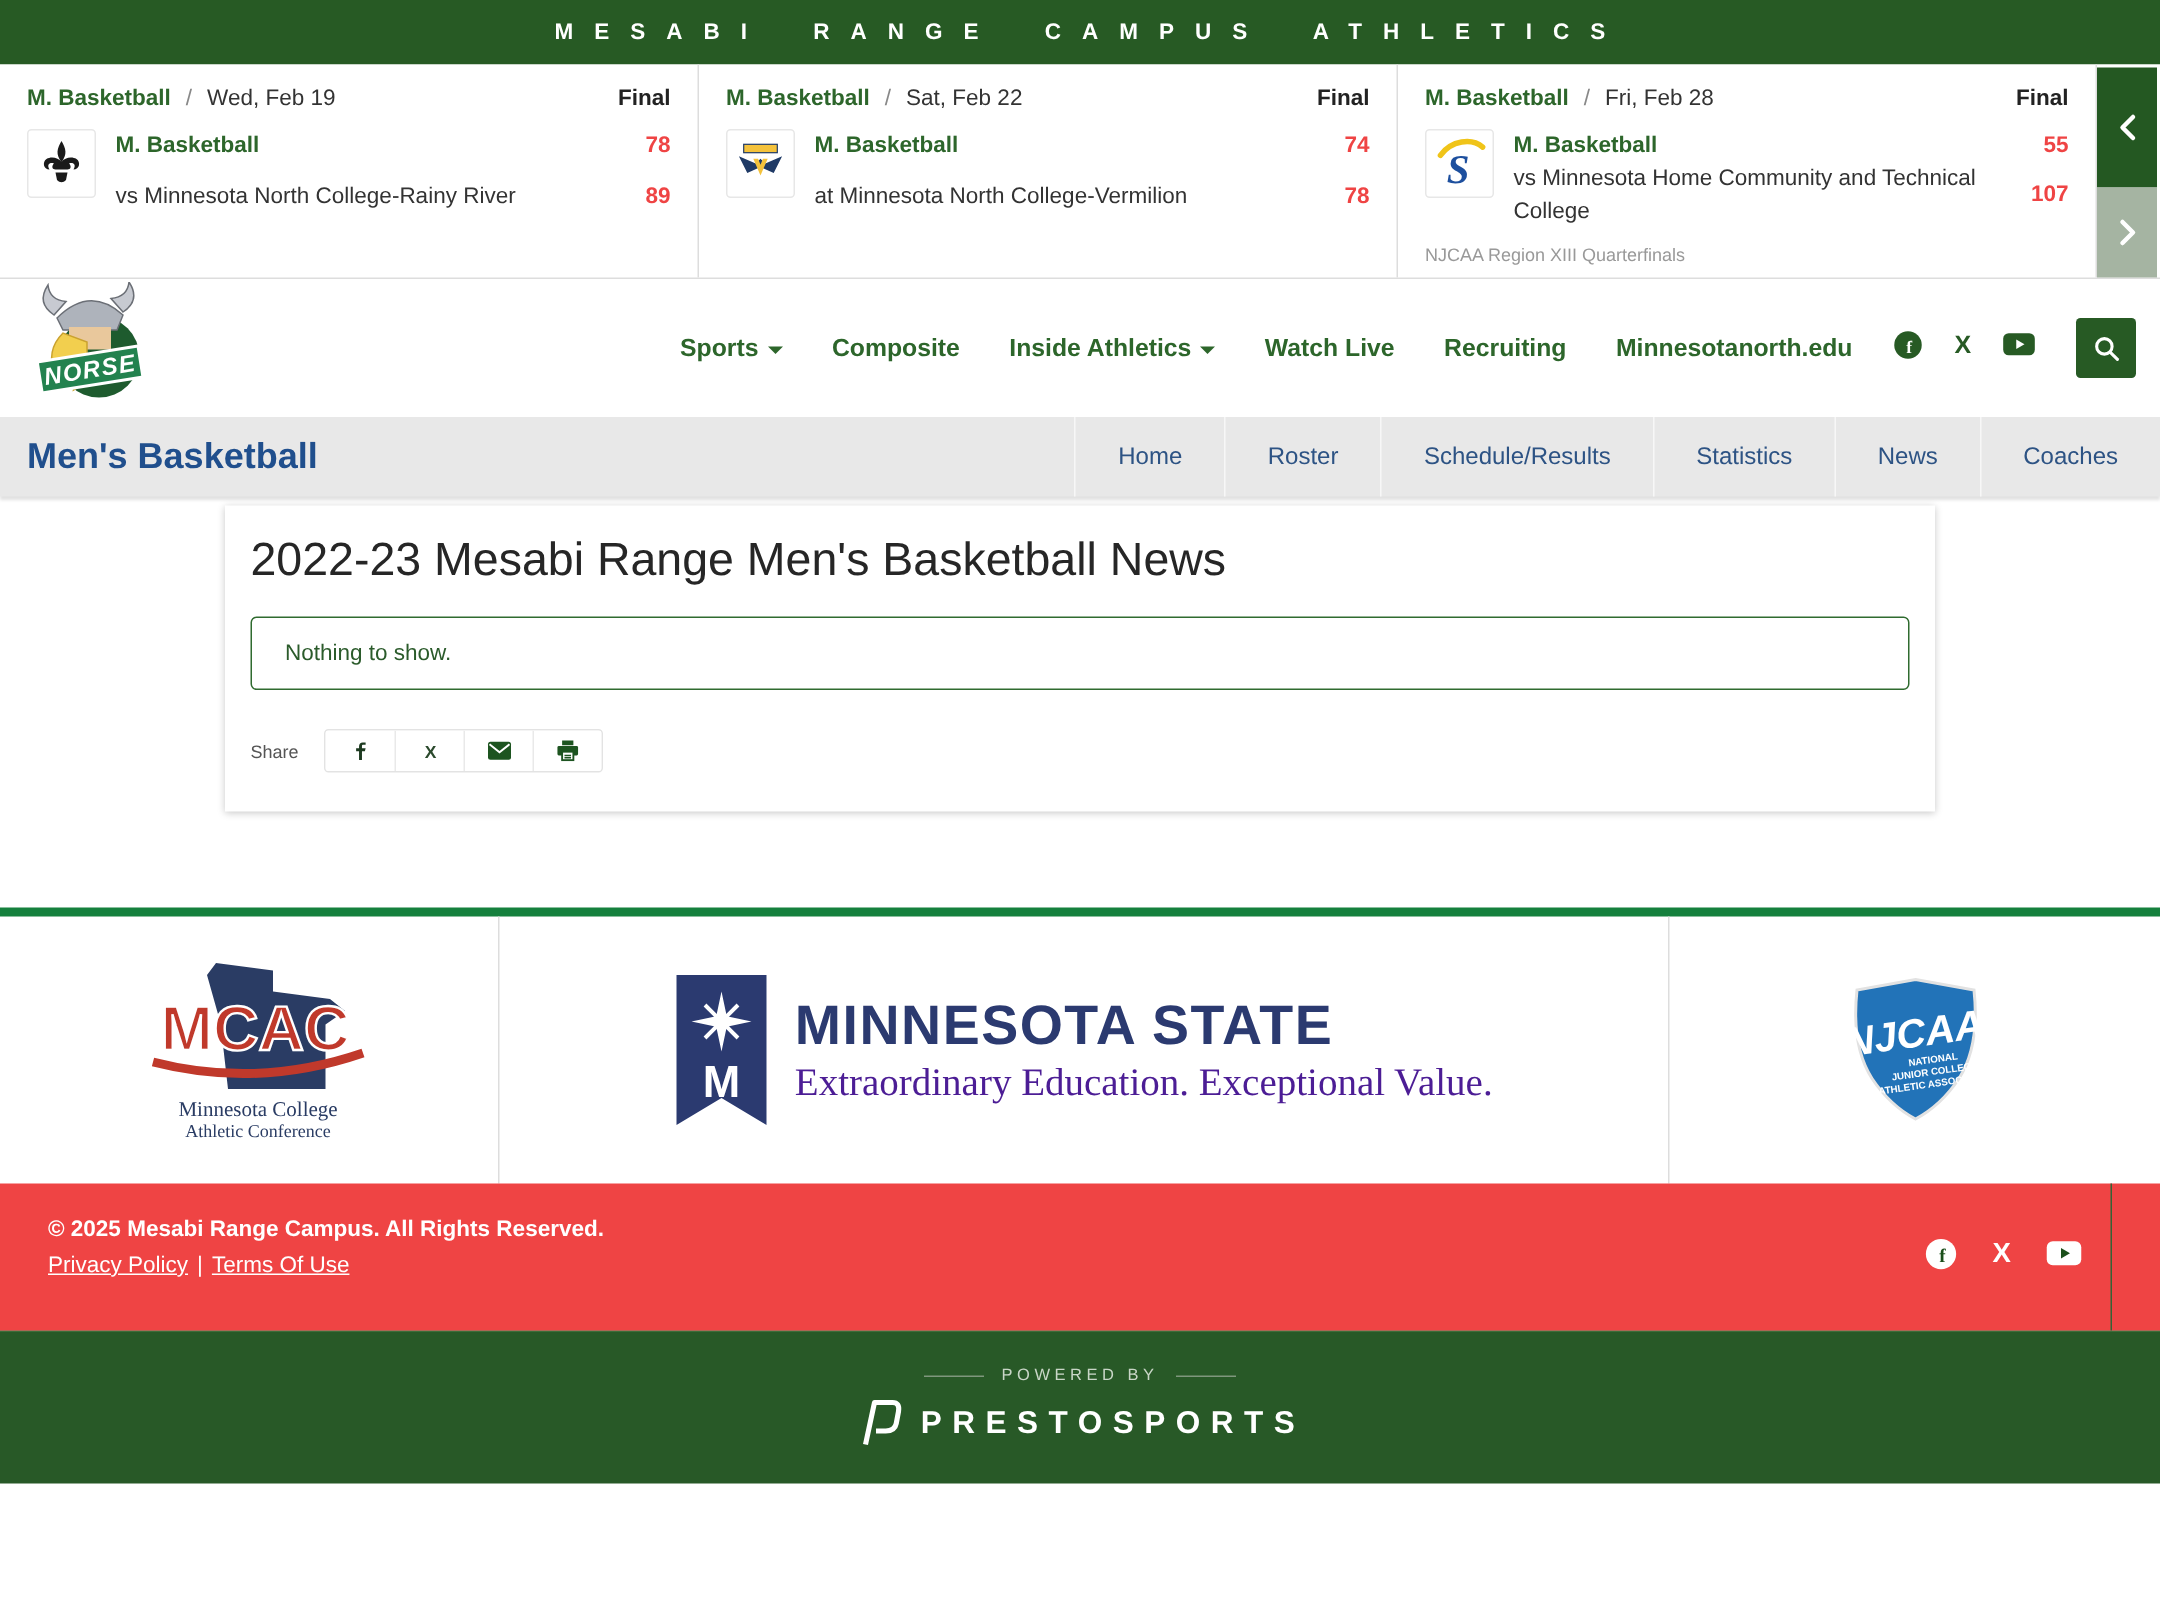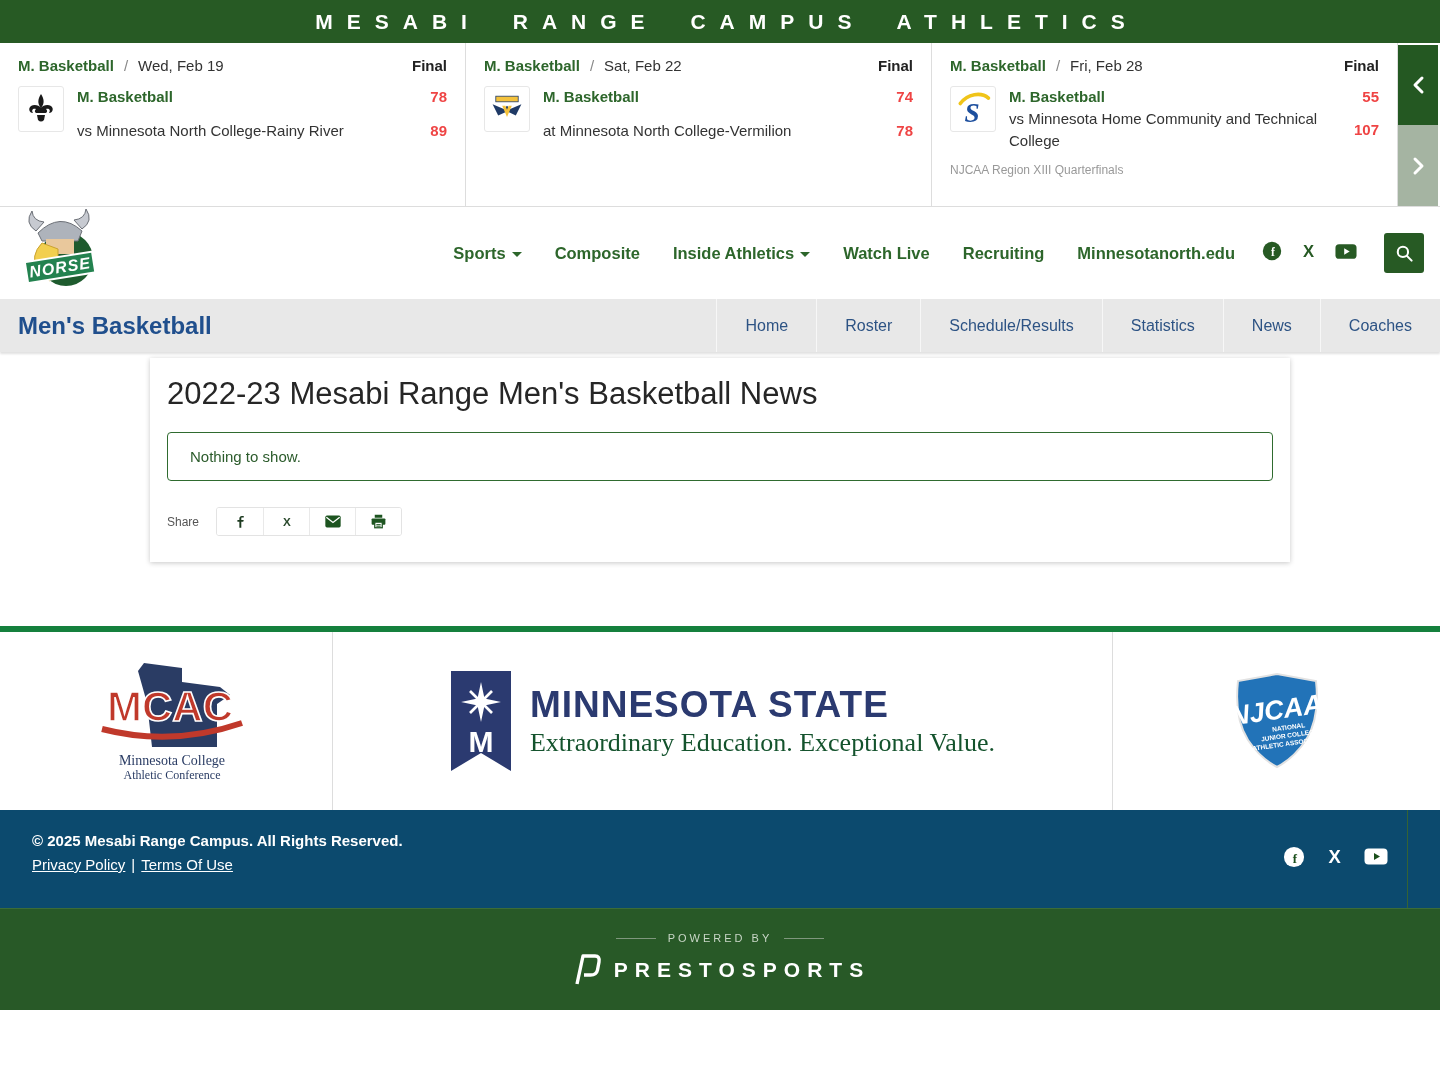--- a/index.html
+++ b/index.html
@@ -2,24 +2,24 @@
 <html><head>
 <meta charset="utf-8">
 <style>
   * { margin:0; padding:0; box-sizing:border-box; }
   html,body { width:1440px; height:1080px; overflow:hidden; background:#fff;
     font-family:"Liberation Sans", sans-serif; }
   a { text-decoration:none; cursor:pointer; }
 
   
   .topbar { height:43px; background:#275a24; display:flex; align-items:center; justify-content:center; }
-  .topbar-title { color:#fff; font-weight:bold; font-size:21px; letter-spacing:14px; word-spacing:12px; padding-left:14px; }
-
-  
-  .scoreboard { height:164px; display:flex; border-bottom:1px solid #ddd; background:#fff; }
+  .topbar-title { color:#fff; font-weight:bold; font-size:15px; letter-spacing:14px; word-spacing:12px; padding-left:14px; }
+
+  
+  .scoreboard { height:143px; display:flex; border-bottom:1px solid #ddd; background:#fff; }
   .game-card { width:466px; border-right:1px solid #ddd; padding:14px 18px 0 18px; position:relative; }
   .ghead { display:flex; align-items:baseline; font-size:15px; margin-bottom:12px; }
   .gsport { color:#2d662b; font-weight:bold; }
   .gslash { color:#888; margin:0 10px; }
   .gdate { color:#333; }
   .gstatus { margin-left:auto; font-weight:bold; color:#222; }
   .gbody { display:flex; gap:13px; }
   .glogo { width:46px; height:46px; border:1px solid #e7e7e7; border-radius:3px; display:flex; align-items:center; justify-content:center; background:#fff; flex:0 0 46px; }
   .grows { flex:1; display:flex; flex-direction:column; justify-content:space-between; min-height:56px; }
   .grow { display:flex; align-items:center; font-size:15px; line-height:1.45; }
@@ -59,24 +59,24 @@
   .share-btn:first-child { border-left:0; }
 
   
   .sponsors { height:184px; display:flex; border-top:6px solid #15803d; background:#fff;padding-left:12px; }
   .sponsor-col { display:flex; align-items:center; justify-content:center; }
   .sponsor-col.c1 { width:320px; }
   .sponsor-col.c2 { flex:1; border-left:1px solid #ddd; }
   .sponsor-col.c3 { width:328px; border-left:1px solid #ddd; }
   .mnstate-lockup { display:flex; align-items:center; gap:18px; }
   .mnstate-text .nm { color:#2b3a70; font-weight:bold; font-size:37px; letter-spacing:1px; }
-  .mnstate-text .tg { color:#14532d; font-size:26px; font-family:"Liberation Serif", serif; margin-top:2px; }
-
-  
-  .footer { height:98px; background:#0c4a6e; color:#fff; padding:22px 32px 0 32px; position:relative; }
+  .mnstate-text .tg { color:#4c1d95; font-size:26px; font-family:"Liberation Serif", serif; margin-top:2px; }
+
+  
+  .footer { height:98px; background:#ef4444; color:#fff; padding:22px 32px 0 32px; position:relative; }
   .copyright { font-size:15px; font-weight:bold; }
   .legal { margin-top:7px; font-size:15px; }
   .legal a { color:#fff; text-decoration:underline; }
   .legal .sep { margin:0 6px; text-decoration:none; }
   .footer-socials { position:absolute; right:52px; top:36px; display:flex; gap:19px; color:#fff; }
   .footer-vline { position:absolute; right:32px; top:0; bottom:0; width:1px; background:#356335; }
 
   
   .powered { height:102px; background:#285927; border-top:1px solid #3c6c39; display:flex; flex-direction:column; align-items:center; justify-content:center; gap:9px; }
   .powered-by { display:flex; align-items:center; gap:12px; color:#c9d6c7; font-size:11px; letter-spacing:3px; }

